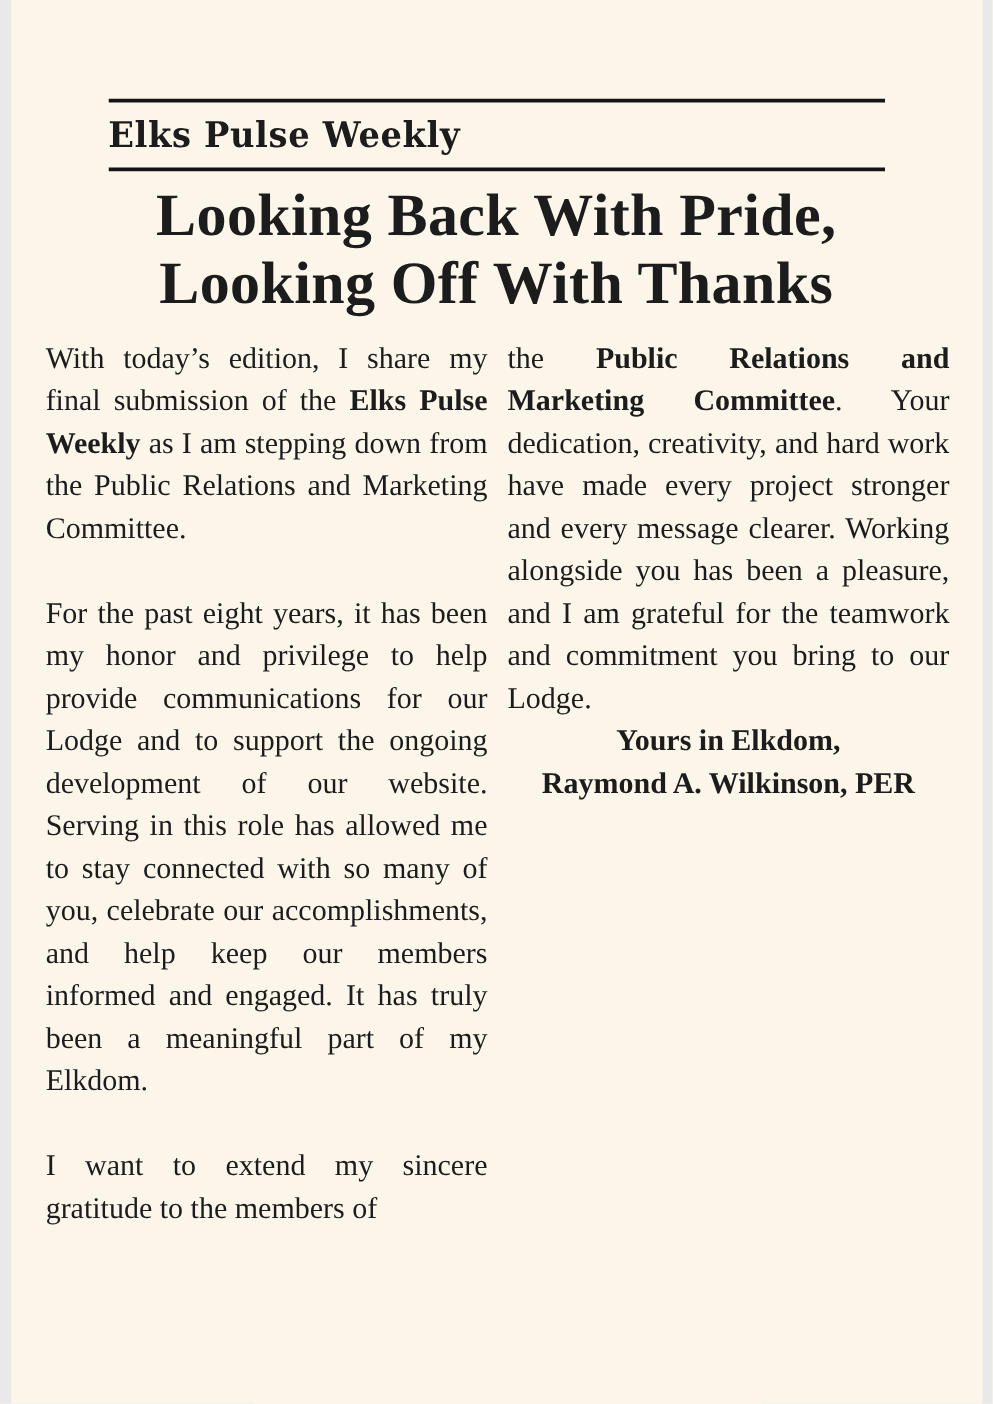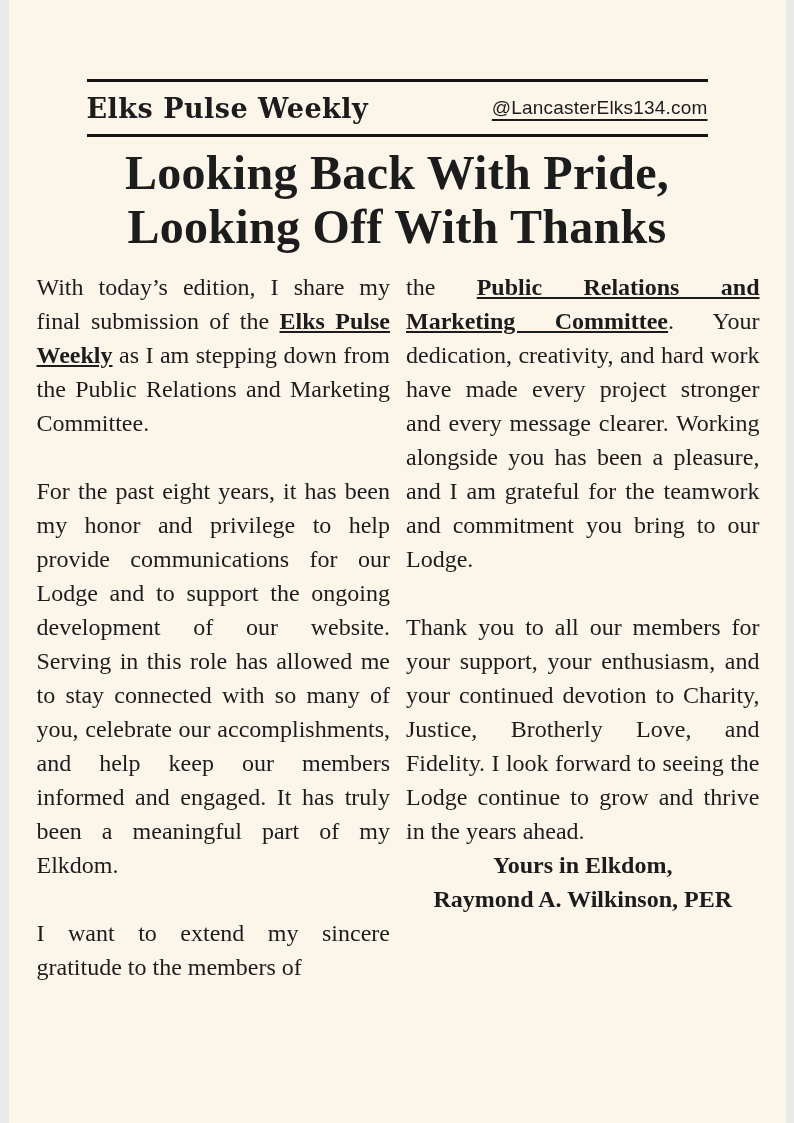--- a/index.html
+++ b/index.html
@@ -74,58 +74,56 @@
     flex: 1 1 0;
     min-width: 0;
     font-size: 24px;
     line-height: 34px;
     text-align: justify;
   }
   .body-para {
     margin: 0 0 34px 0;
   }
   .body-para:last-child { margin-bottom: 0; }
-  .bold { font-weight: bold; text-decoration: underline; }
+  .bold { font-weight: bold; }
 
   .signoff {
     font-weight: bold;
     text-align: center;
   }
   .signoff-line { display: block; }
 </style>
 </head>
 <body>
 
 <div class="page">
 
   <div class="newsletter-header">
     <div class="rule"></div>
     <div class="masthead-row">
       <span class="masthead">Elks Pulse Weekly</span>
-      <span class="website-link">@LancasterElks134.com</span>
     </div>
     <div class="rule"></div>
   </div>
 
   <h1 class="headline">
     <span class="hl-line">Looking Back With Pride,</span>
     <span class="hl-line">Looking Off With Thanks</span>
   </h1>
 
   <div class="article">
     <div class="article-col">
         <p class="body-para"><span>With today’s edition, I share my final submission of the </span><span class="bold">Elks Pulse Weekly</span><span> as I am stepping down from the Public Relations and Marketing Committee.</span></p>
         <p class="body-para"><span>For the past eight years, it has been my honor and privilege to help provide communications for our Lodge and to support the ongoing development of our website. Serving in this role has allowed me to stay connected with so many of you, celebrate our accomplishments, and help keep our members informed and engaged. It has truly been a meaningful part of my Elkdom.</span></p>
         <p class="body-para"><span>I want to extend my sincere gratitude to the members of</span></p>
       </div>
 
     <div class="article-col">
       <div>
           <p class="body-para"><span>the </span><span class="bold">Public Relations and Marketing Committee</span><span>. Your dedication, creativity, and hard work have made every project stronger and every message clearer. Working alongside you has been a pleasure, and I am grateful for the teamwork and commitment you bring to our Lodge.</span></p>
-          <p class="body-para"><span>Thank you to all our members for your support, your enthusiasm, and your continued devotion to Charity, Justice, Brotherly Love, and Fidelity. I look forward to seeing the Lodge continue to grow and thrive in the years ahead.</span></p>
         </div>
       <div class="signoff">
         <span class="signoff-line">Yours in Elkdom,</span>
         <span class="signoff-line">Raymond A. Wilkinson, PER</span>
       </div>
     </div>
   </div>
 
 </div>
 

